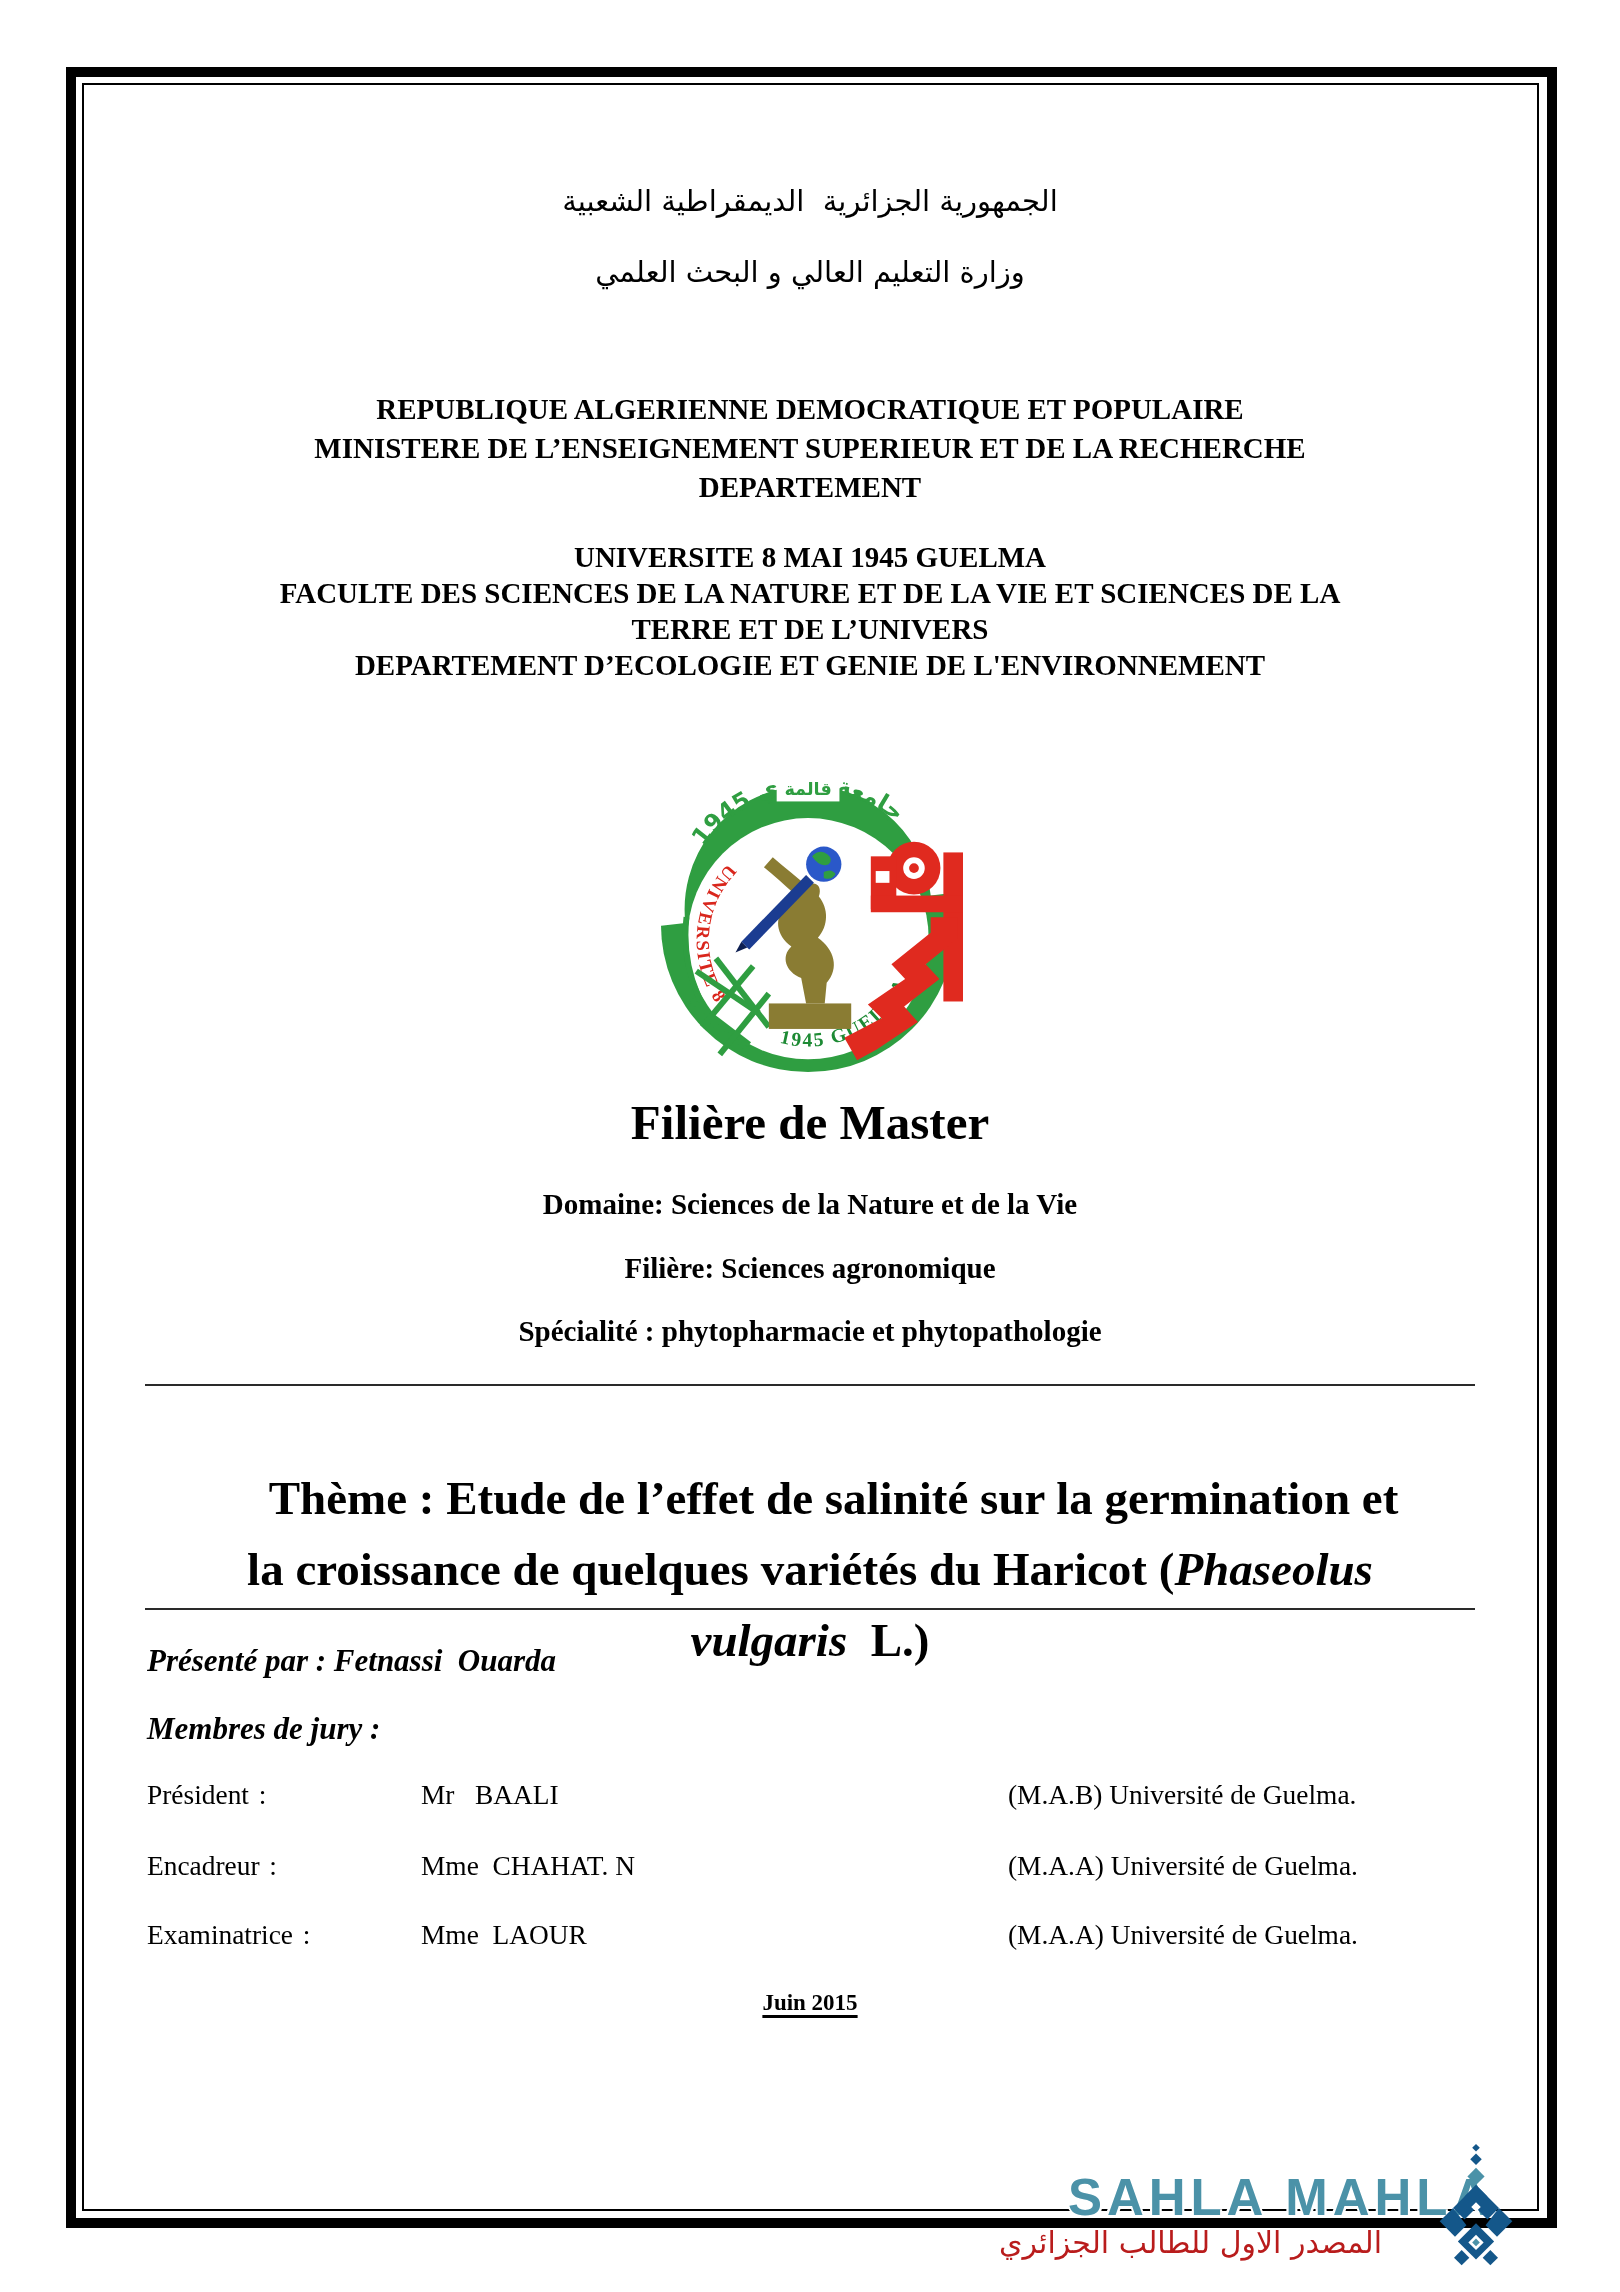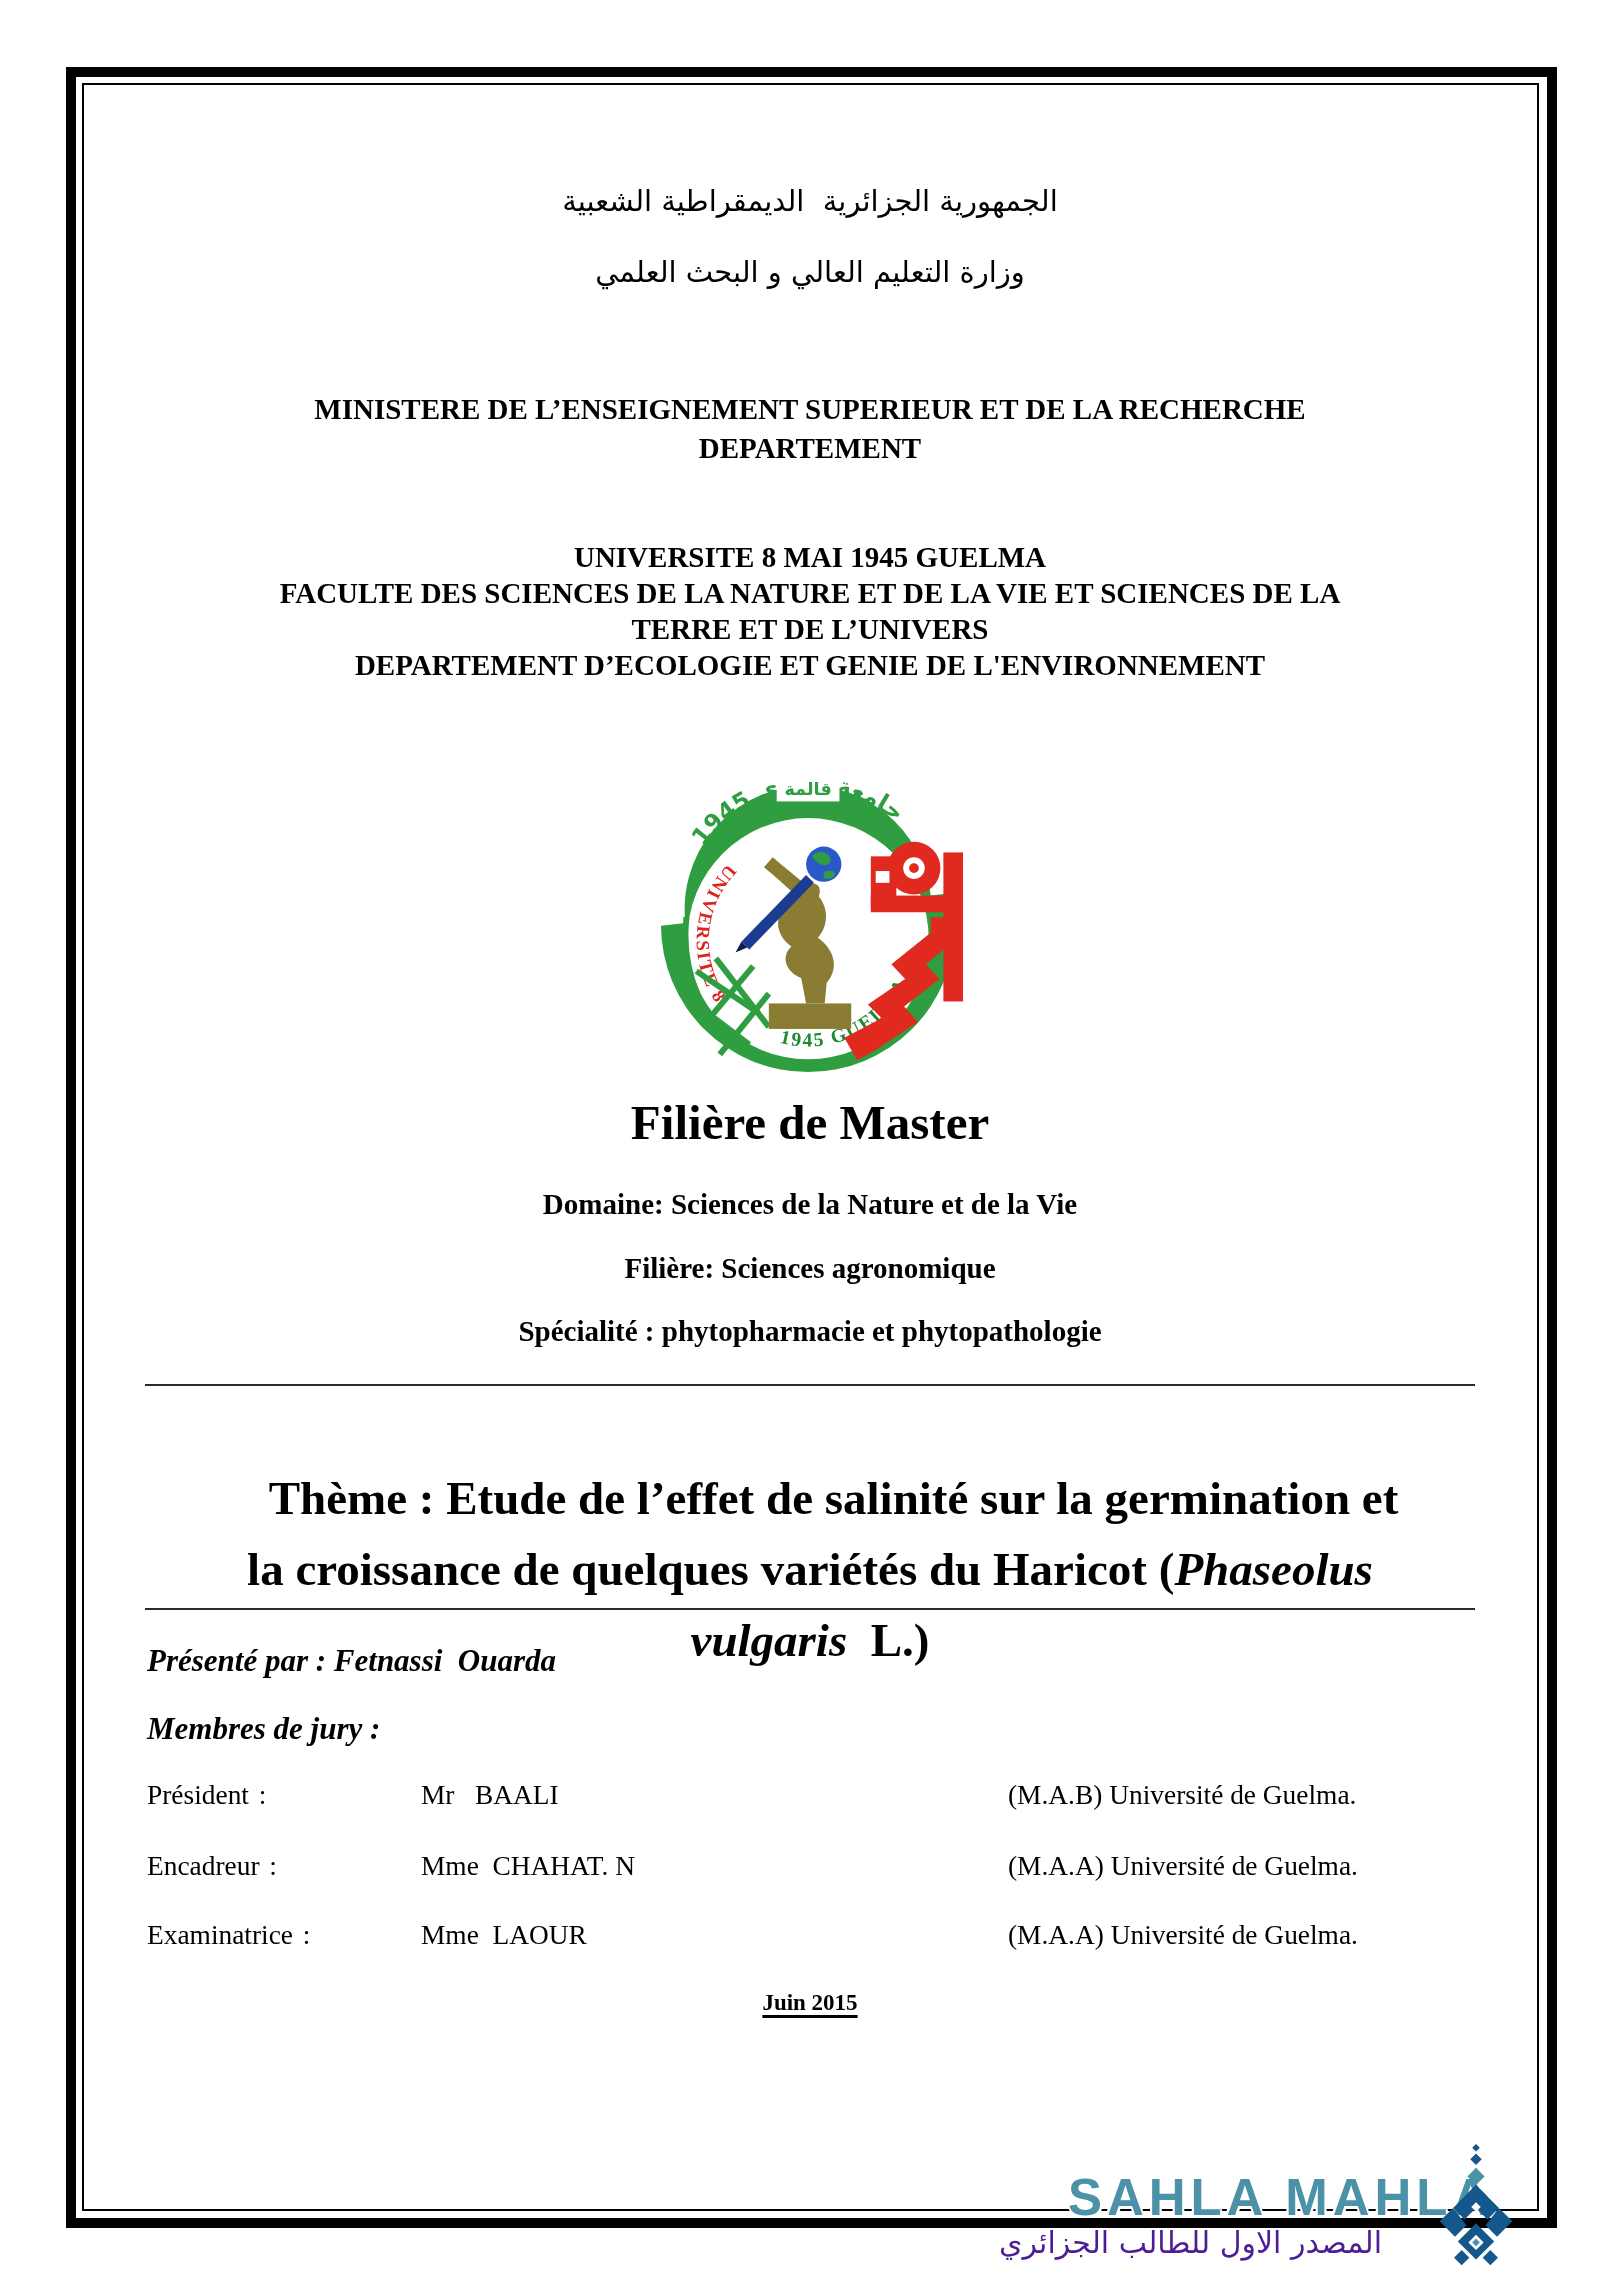--- a/index.html
+++ b/index.html
@@ -54,37 +54,38 @@
   .wm-brand{
     left:1068px;top:2168px;z-index:6;
     font-family:"Liberation Sans","DejaVu Sans",sans-serif;
     font-weight:700;font-size:51px;letter-spacing:4.9px;
     color:#4b92a8;white-space:nowrap;
     text-shadow:2px 0 0 #fff,-2px 0 0 #fff,0 2px 0 #fff,0 -2px 0 #fff,2px 2px 0 #fff,-2px -2px 0 #fff;
   }
   .wm-tagline{
     left:1059px;top:2225px;width:323px;z-index:6;
     font-family:"DejaVu Sans",sans-serif;
-    font-size:30px;color:#4c1d95;text-align:center;direction:rtl;white-space:nowrap;
+    font-size:30px;color:#b91c1c;text-align:center;direction:rtl;white-space:nowrap;
   }
   .uni-logo{left:659px;top:770px;z-index:2;}
   .wm-logo{left:1433px;top:2143px;z-index:6;}
 </style>
 </head>
 <body>
 
 <div class="page">
 
   <div class="frame-outer"></div>
   <div class="frame-inner"></div>
 
   <div class="abs centered arabic pre" style="top:184px;">الجمهورية الجزائرية  الديمقراطية الشعبية</div>
   <div class="abs centered arabic" style="top:255px;">وزارة التعليم العالي و البحث العلمي</div>
 
   <div class="abs centered hdr block1" style="top:390px;">
+    <div class="hdr-line">REPUBLIQUE ALGERIENNE DEMOCRATIQUE ET POPULAIRE</div>
     <div class="hdr-line">MINISTERE DE L’ENSEIGNEMENT SUPERIEUR ET DE LA RECHERCHE</div>
     <div class="hdr-line">DEPARTEMENT</div>
   </div>
 
   <div class="abs centered hdr block2" style="top:539px;">
     <div class="hdr-line">UNIVERSITE 8 MAI 1945 GUELMA</div>
     <div class="hdr-line">FACULTE DES SCIENCES DE LA NATURE ET DE LA VIE ET SCIENCES DE LA</div>
     <div class="hdr-line">TERRE ET DE L’UNIVERS</div>
     <div class="hdr-line">DEPARTEMENT D’ECOLOGIE ET GENIE DE L'ENVIRONNEMENT</div>
   </div>

